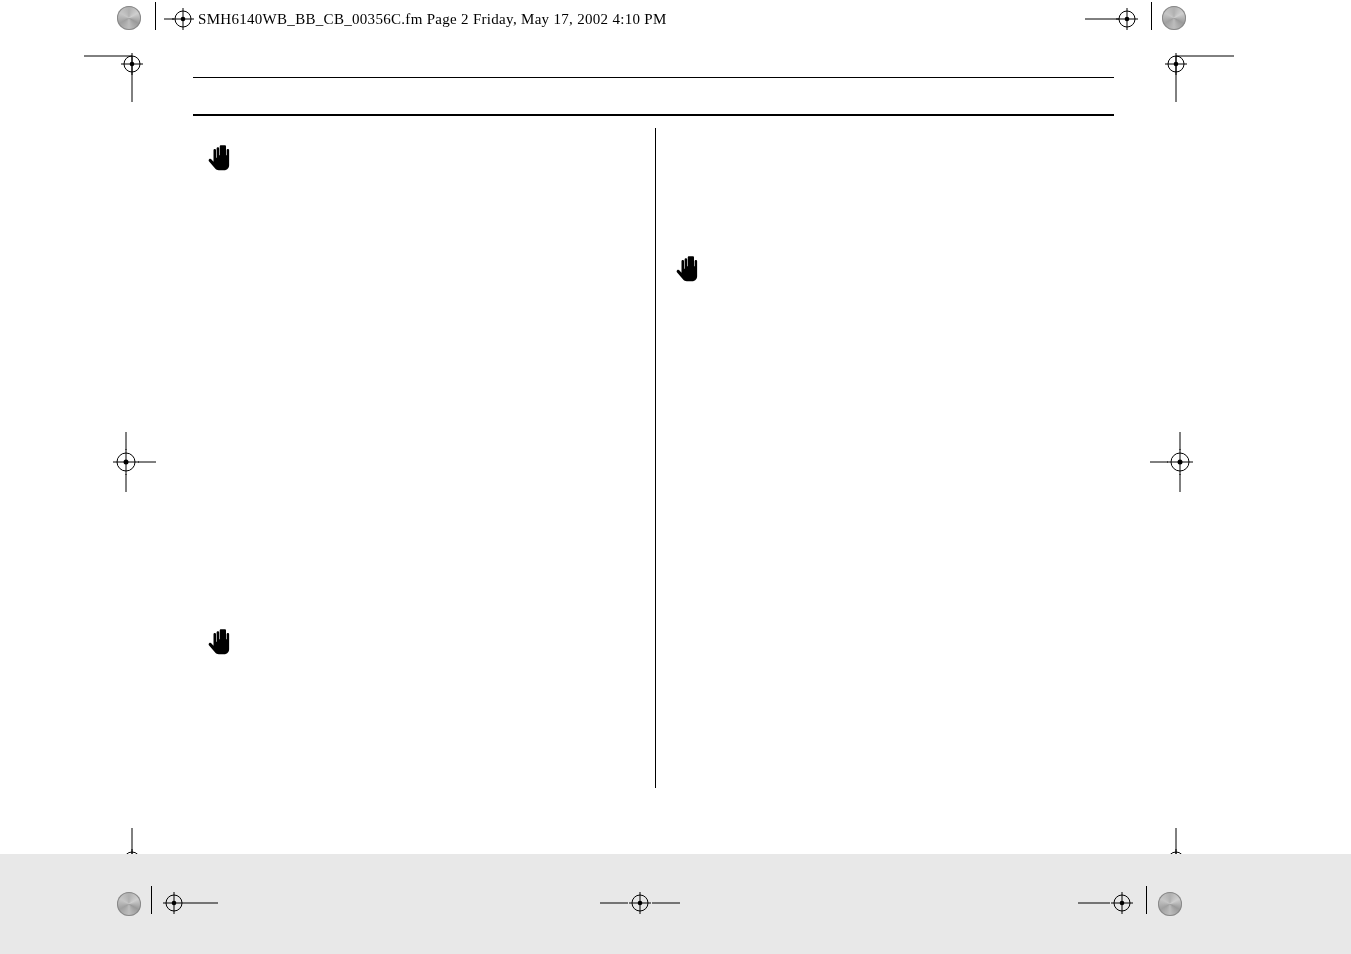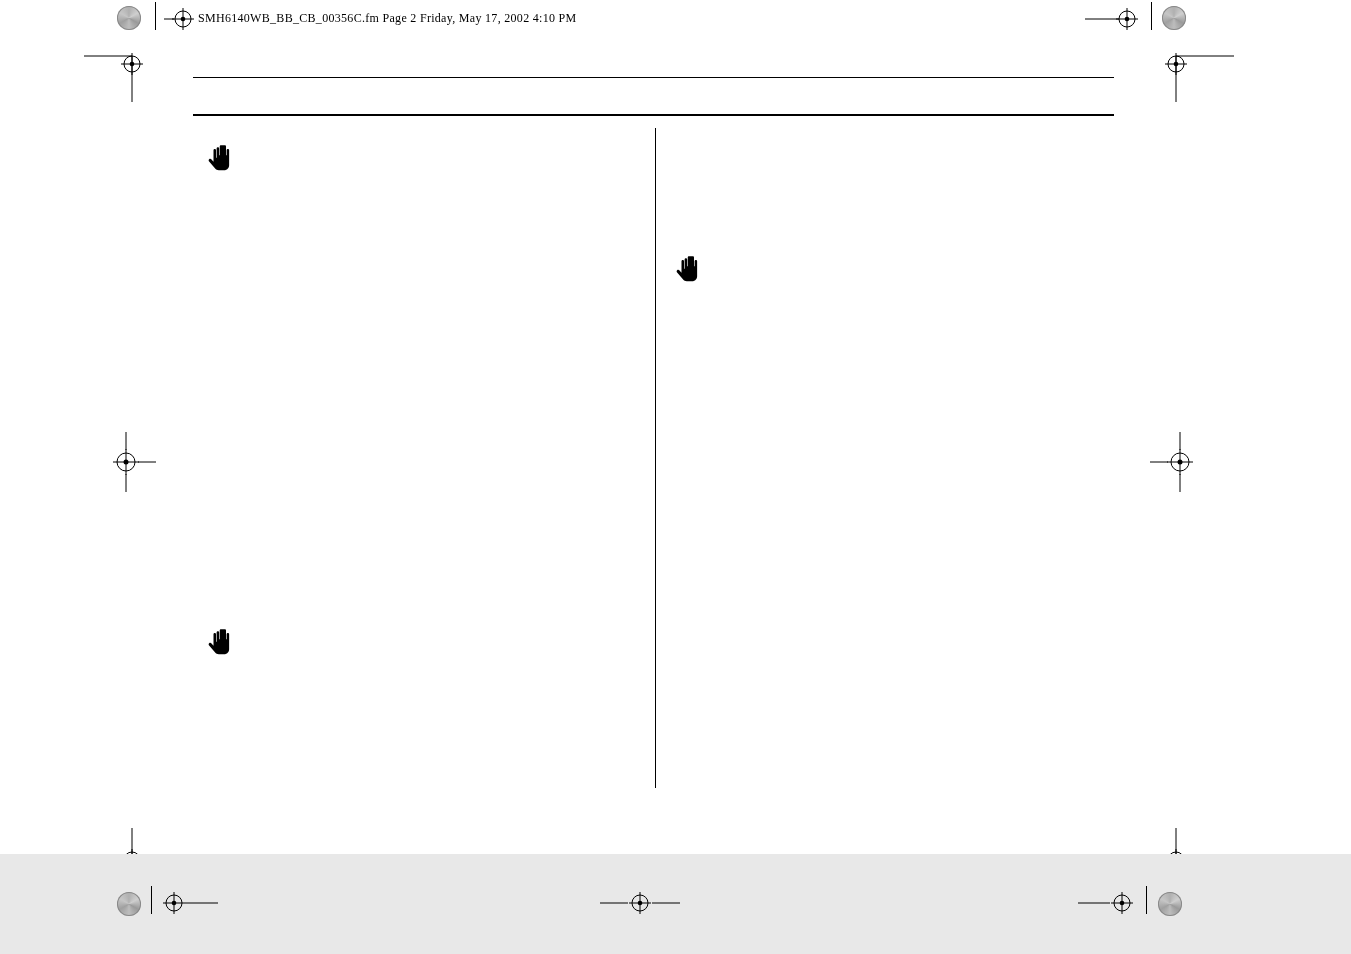--- a/index.html
+++ b/index.html
@@ -10,21 +10,21 @@
     background: #ffffff;
     font-family: "Times New Roman", Georgia, serif;
     color: #111;
     overflow: hidden;
   }
   svg { display: block; }
   .abs { position: absolute; }
 
   
   .header-text {
-    font-size: 12px;
+    font-size: 15px;
     letter-spacing: 0.3px;
     color: #000;
     white-space: nowrap;
   }
 
   
   .hr {
     position: absolute;
     height: 0;
     border-top: 1px solid #000;

